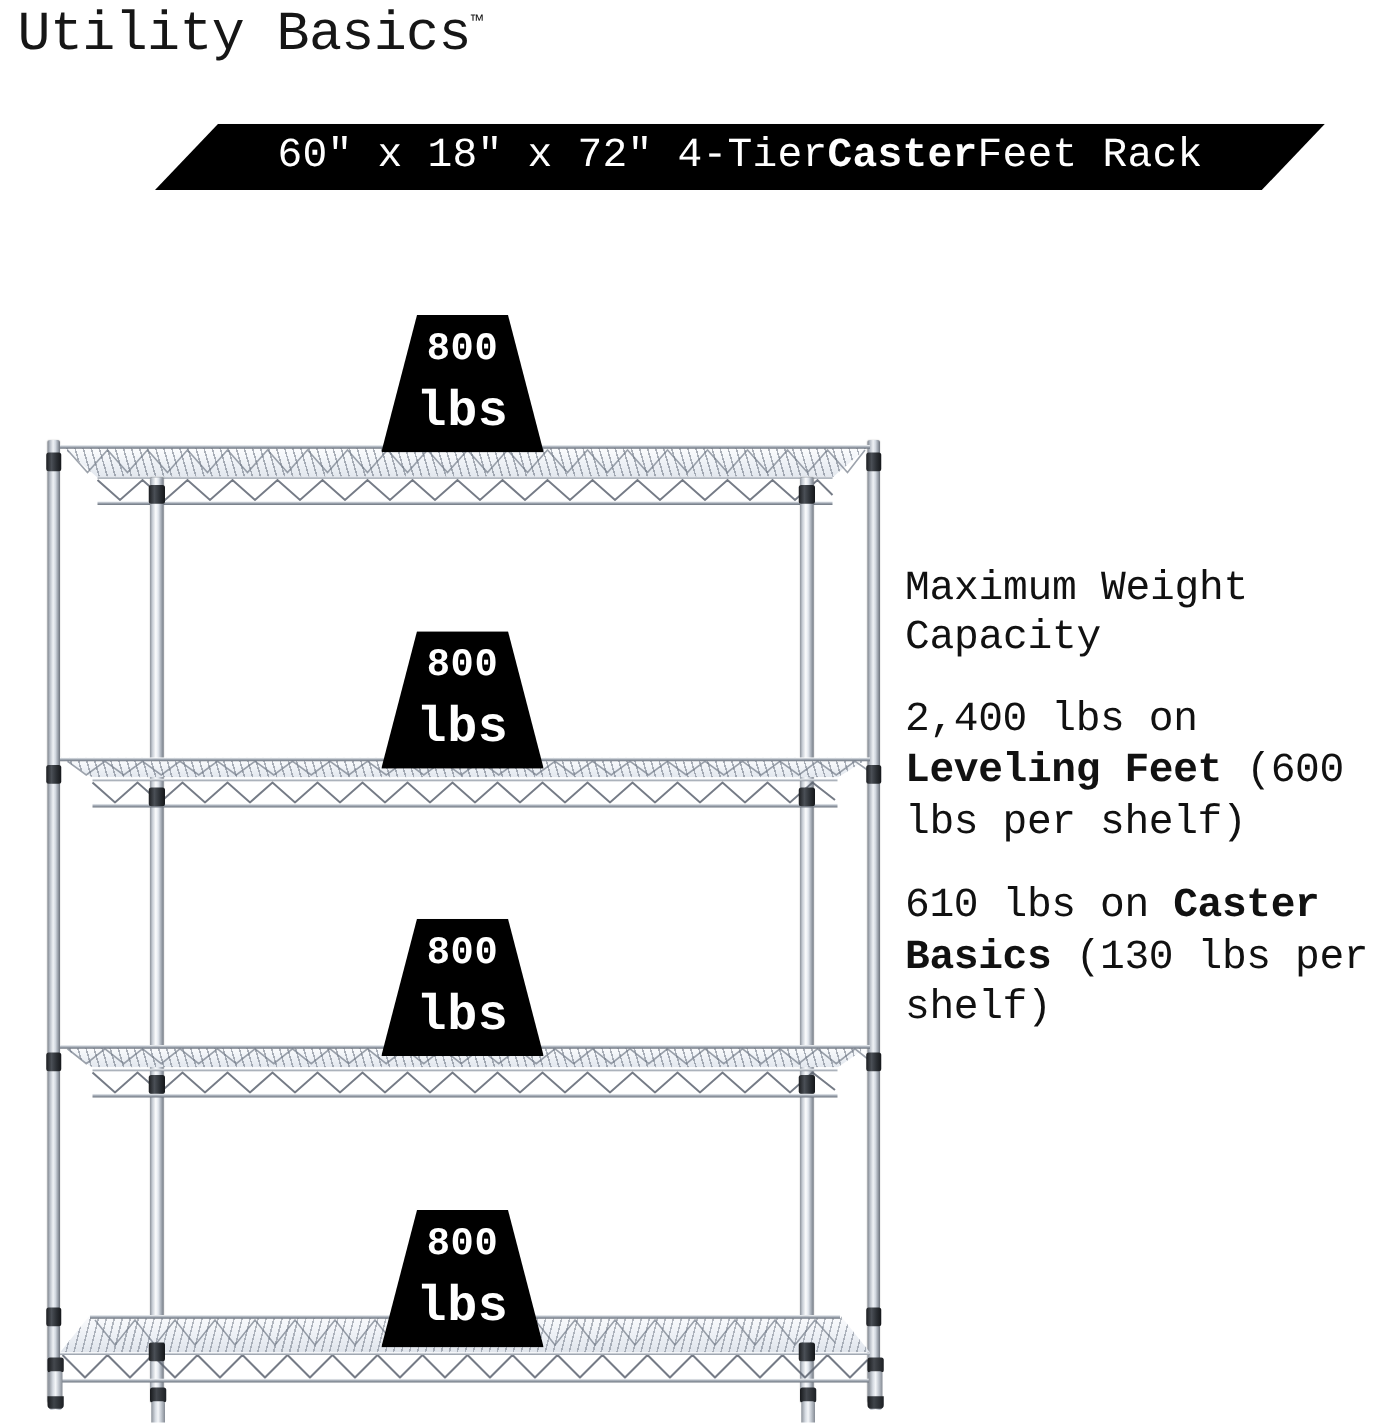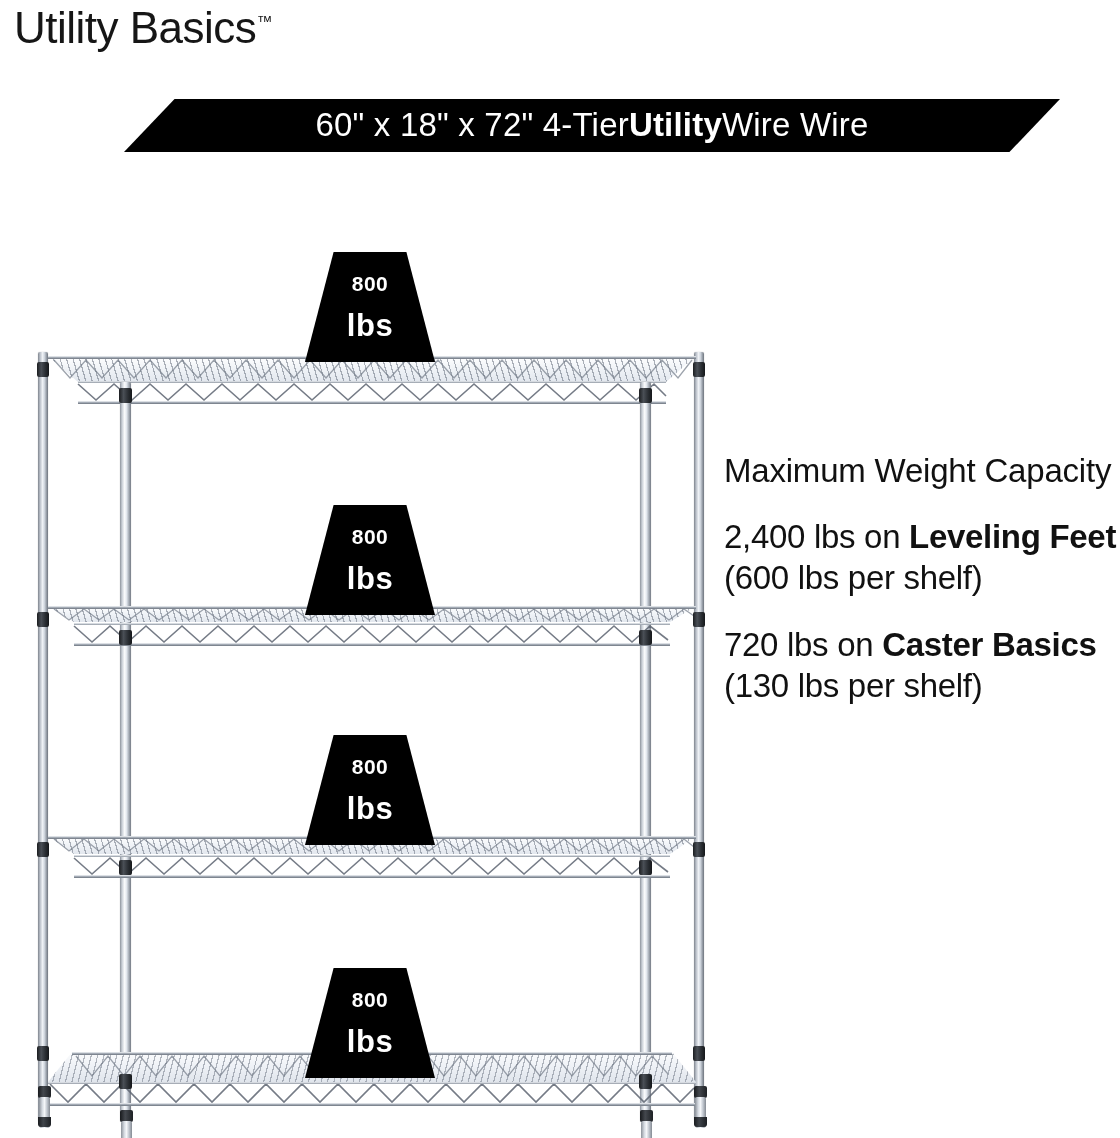--- a/index.html
+++ b/index.html
@@ -5,21 +5,21 @@
 <style>
   html,body{margin:0;padding:0;}
   body{
     width:1120px;height:1138px;
     background:#ffffff;
     font-family:"Liberation Sans", sans-serif;
     color:#0d0d0d;
     overflow:hidden;
     position:relative;
   }
-  .page{position:relative;width:1120px;height:800px;}
+  .page{position:relative;width:1120px;height:800px;font-family:Liberation Mono, monospace;}
 
   
   .brand{
     position:absolute;left:14px;top:4px;
     font-size:44px;font-weight:400;letter-spacing:-0.5px;
     color:#161616;line-height:1.1;white-space:nowrap;
   }
   .brand .tm{font-size:16px;vertical-align:super;letter-spacing:0;}
 
   
@@ -117,48 +117,48 @@
   }
 
   
   .badge{
     position:absolute;
     background:#000000;
     clip-path:polygon(22% 0, 78% 0, 100% 100%, 0% 100%);
     display:flex;flex-direction:column;align-items:center;justify-content:center;
     color:#ffffff;
   }
-  .badge .big{font-size:21px;font-weight:700;line-height:1;letter-spacing:0.5px;}
-  .badge .sml{font-size:31px;font-weight:700;line-height:1;letter-spacing:0.5px;margin-top:16px;}
+  .badge .big{font-size:31px;font-weight:700;line-height:1;letter-spacing:0.5px;}
+  .badge .sml{font-size:40px;font-weight:700;line-height:1;letter-spacing:0.5px;margin-top:16px;}
 </style>
 </head>
 <body>
 
 <div class="page">
 
   <div class="brand">
     <span>Utility Basics</span><span class="tm">™</span>
   </div>
 
   <div class="banner-wrap">
     <div class="banner-bg"></div>
     <div class="banner-text">
       <span>60" x 18" x 72" 4-Tier </span>
-        <b>Utility</b>
-        <span> Wire Wire</span>
+        <b>Caster</b>
+        <span> Feet Rack</span>
     </div>
   </div>
 
   <div class="info">
     <h2>Maximum Weight Capacity</h2>
     <p>
       <span>2,400 lbs on </span><b>Leveling Feet</b><span> (600 lbs per shelf)</span>
     </p>
     <p>
-      <span>720 lbs on </span><b>Caster Basics</b><span> (130 lbs per shelf)</span>
+      <span>610 lbs on </span><b>Caster Basics</b><span> (130 lbs per shelf)</span>
     </p>
   </div>
 
   <div class="rack">
 
     <div class="post back" style="left:8px;top:22px;height:770px;"></div>
     <div class="post back" style="left:664px;top:22px;height:770px;"></div>
 
     <div class="post back" style="left:8px;top:22px;height:0;"></div>
 

